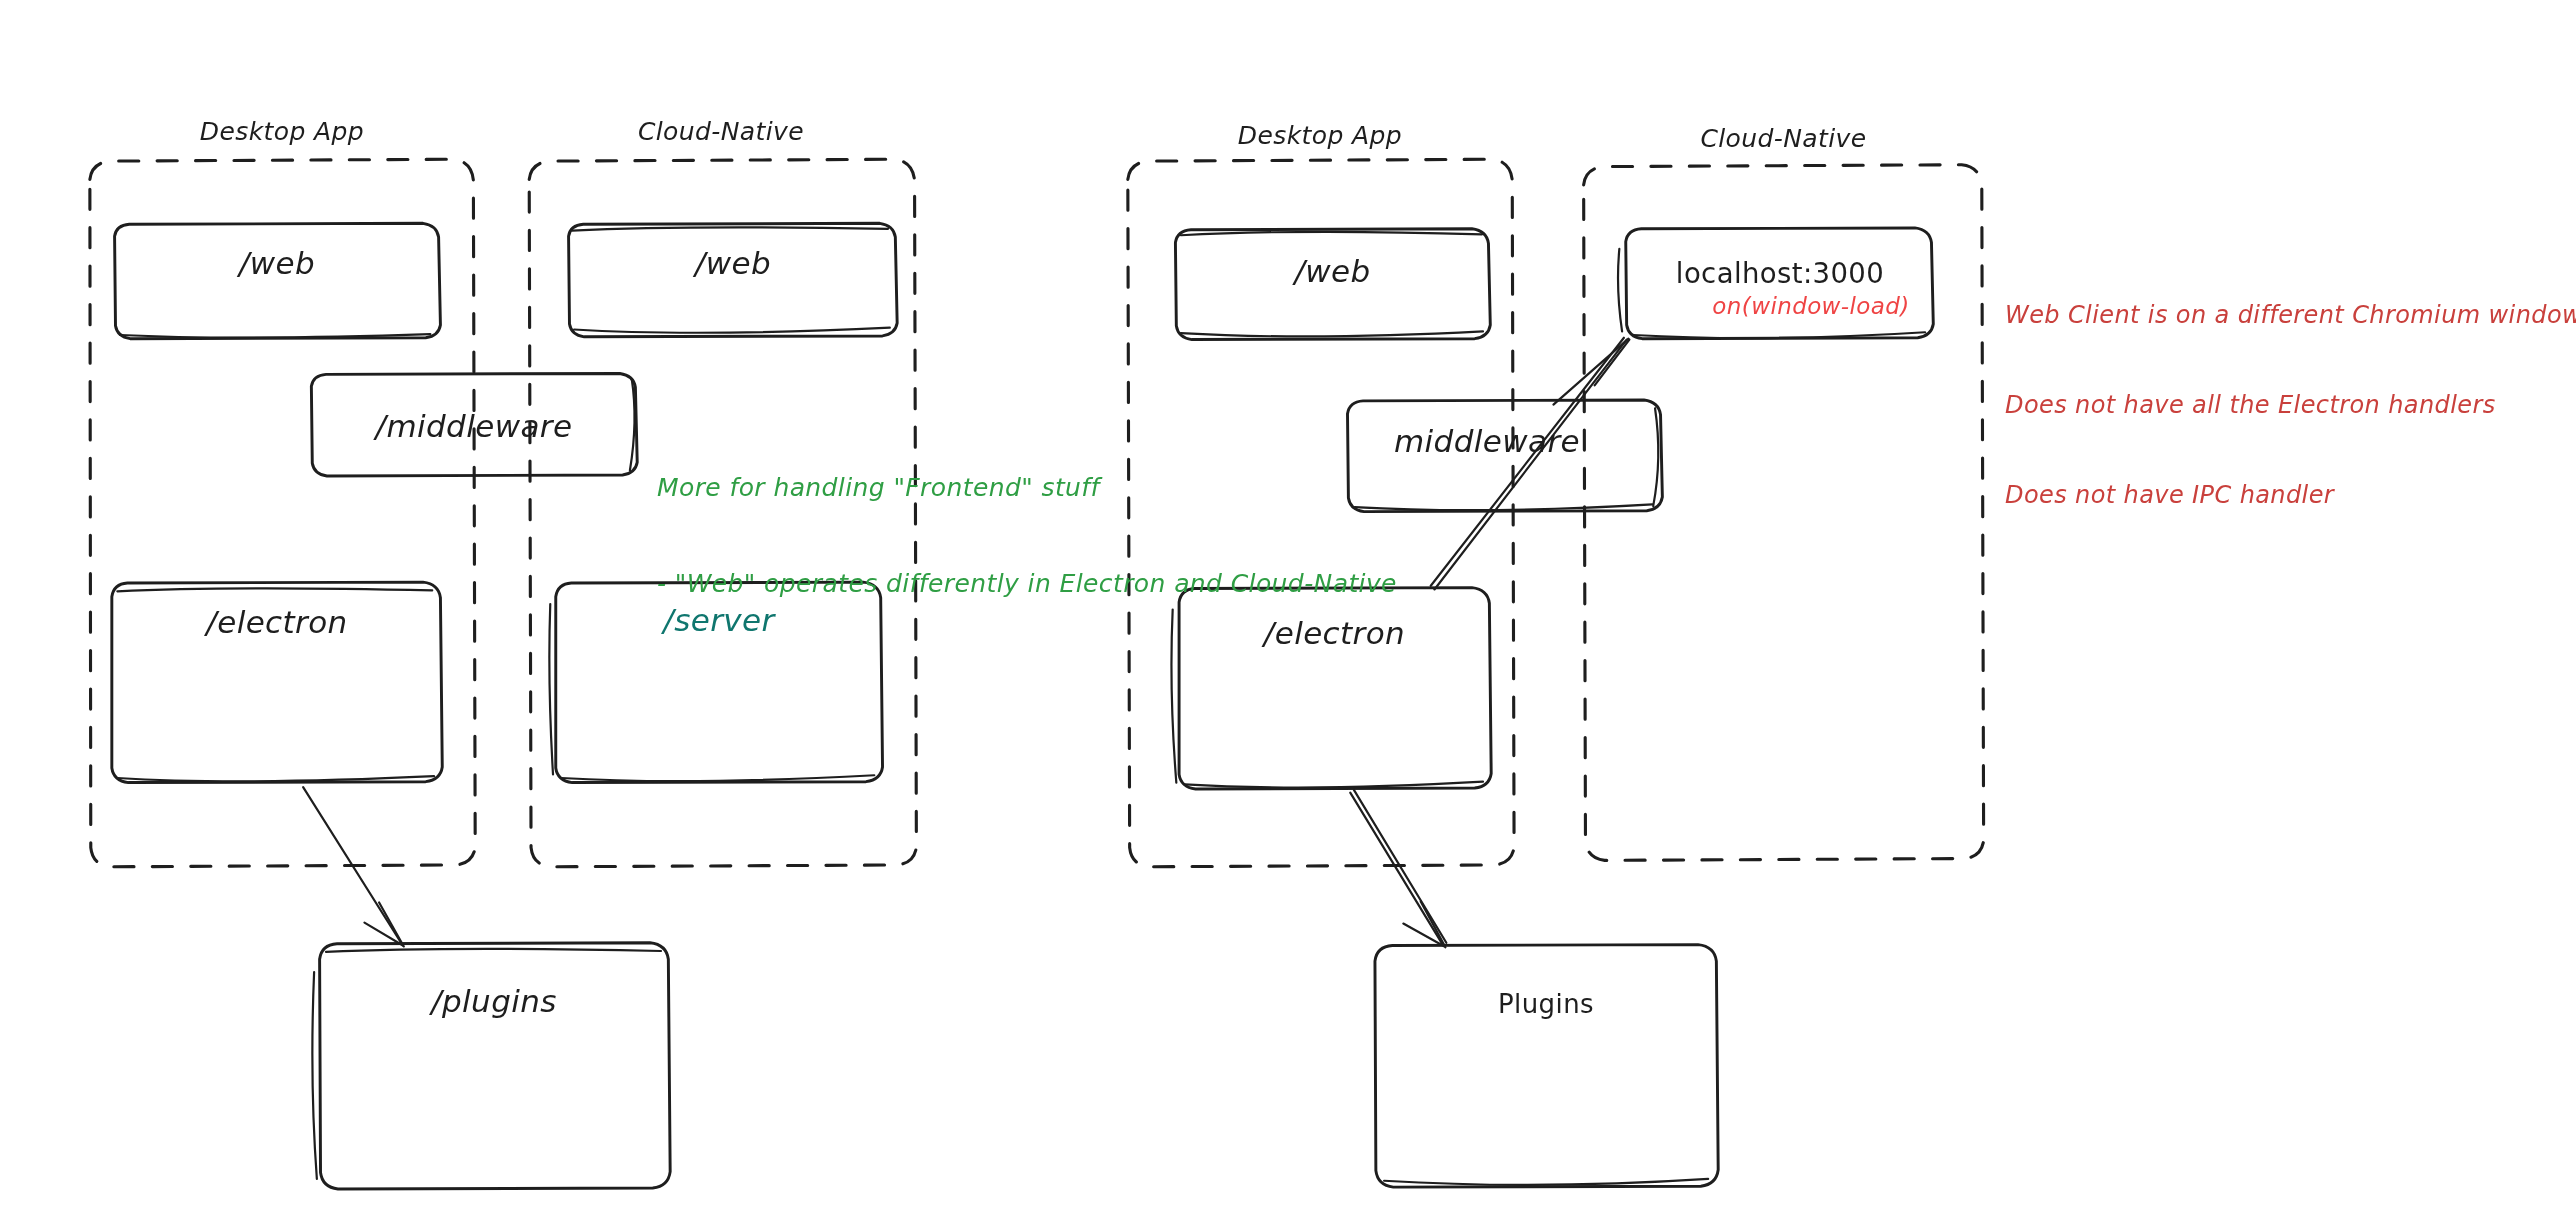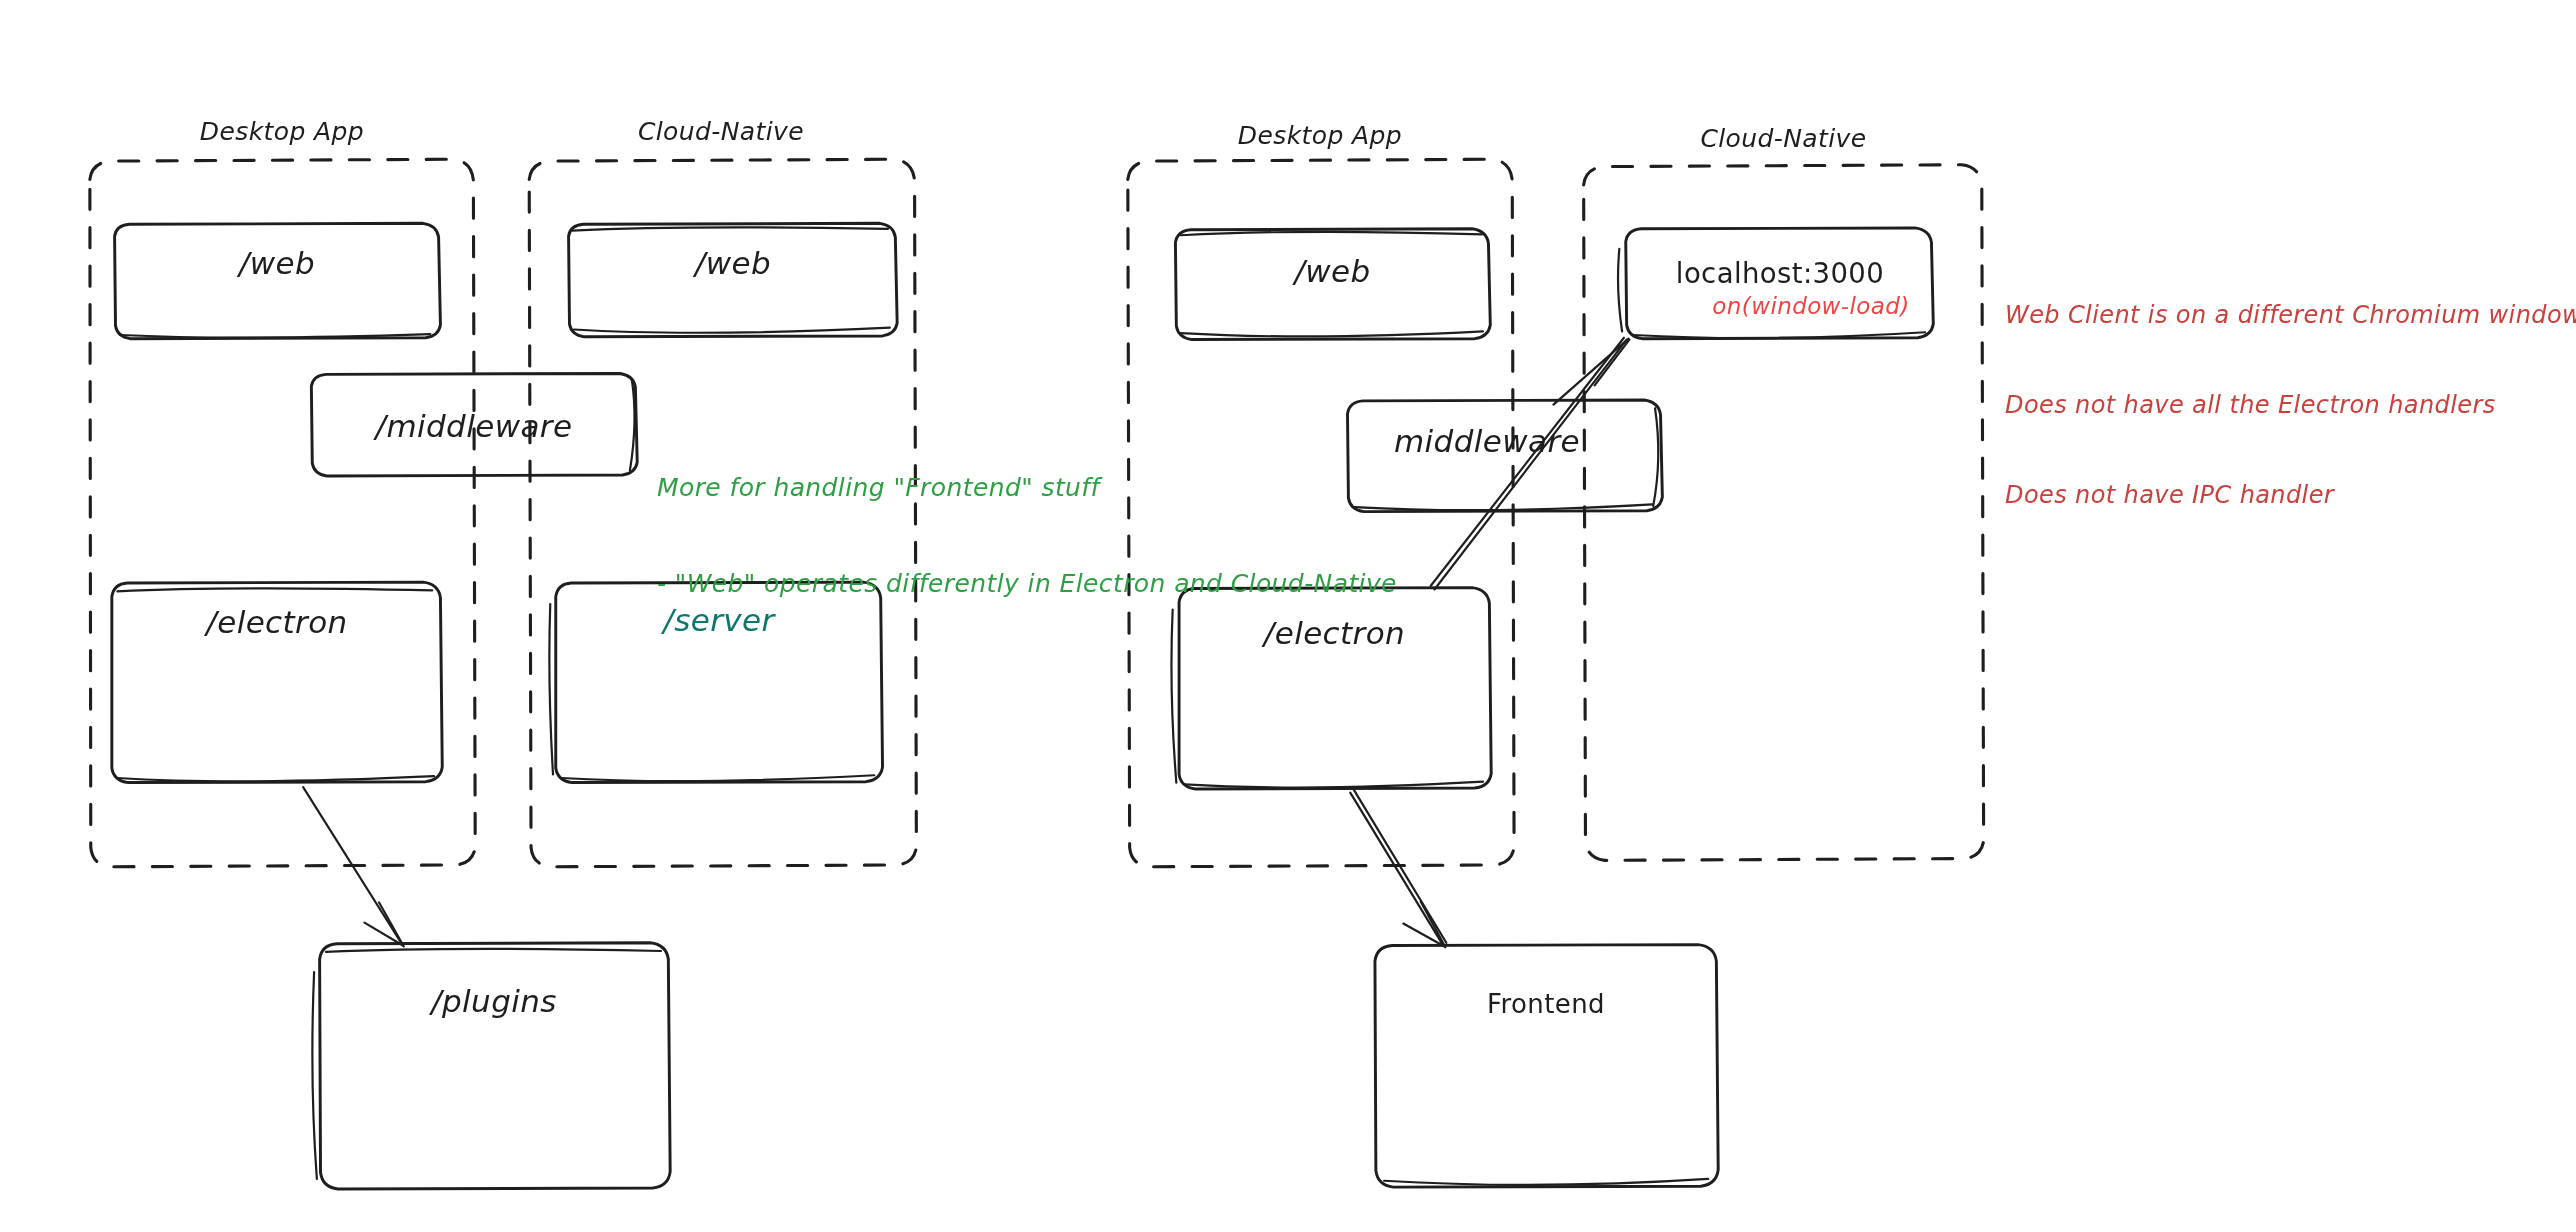--- a/index.html
+++ b/index.html
@@ -224,21 +224,21 @@
   <div class="lbl box-title" style="left:1175px; top:253px; width:315px;">/web</div>
 
   <div class="lbl box-title-plain" style="left:1626px; top:257px; width:308px;">localhost:3000</div>
 
   <div class="lbl sub-red" style="left:1657px; top:293px; width:308px;">on(window-load)</div>
 
   <div class="lbl box-title" style="left:1348px; top:423px; width:278px;">middleware</div>
 
   <div class="lbl box-title" style="left:1179px; top:615px; width:311px;">/electron</div>
 
-  <div class="lbl box-title-plain" style="left:1375px; top:989px; width:342px; font-size:26px;">Frontend</div>
+  <div class="lbl box-title-plain" style="left:1375px; top:989px; width:342px; font-size:26px;">Plugins</div>
 
   <div class="lbl note-green" style="left:657px; top:408px;">
     <div>More for handling "Frontend" stuff</div>
     <div>- "Web" operates differently in Electron and Cloud-Native</div>
   </div>
 
   <div class="lbl note-red" style="left:2005px; top:240px;">
     <div>Web Client is on a different Chromium window</div>
     <div>Does not have all the Electron handlers</div>
     <div>Does not have IPC handler</div>

